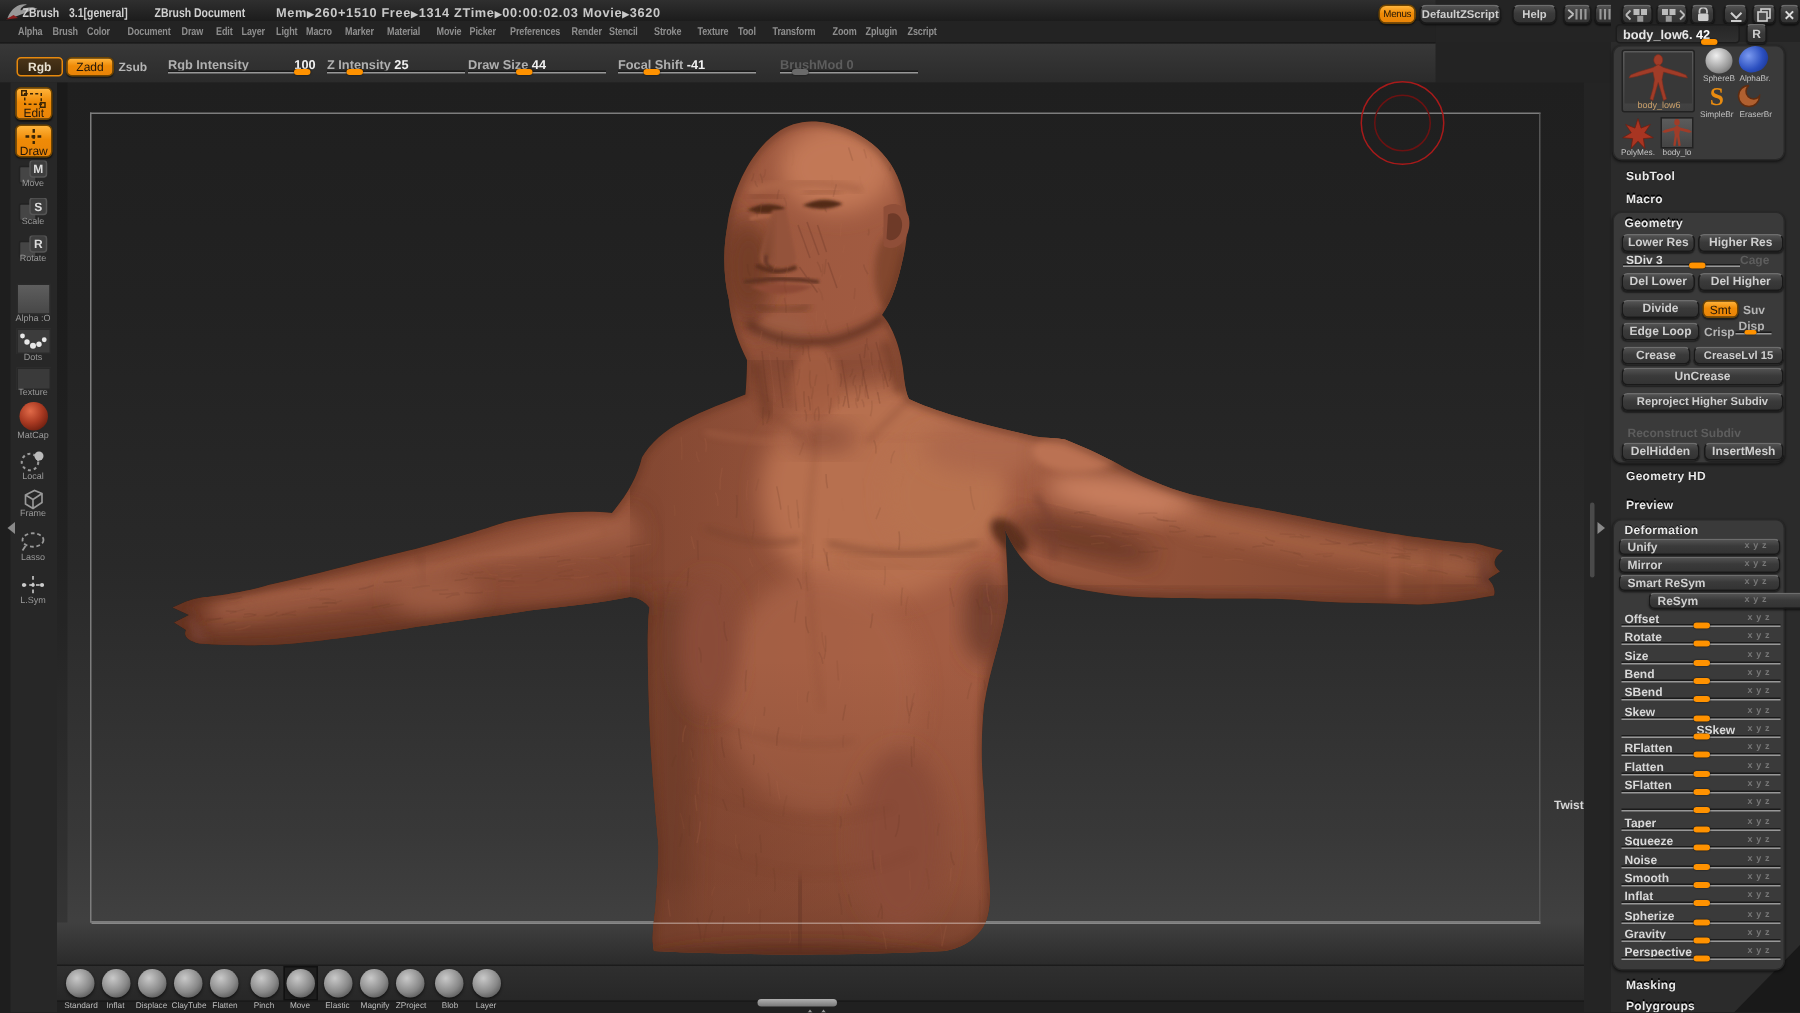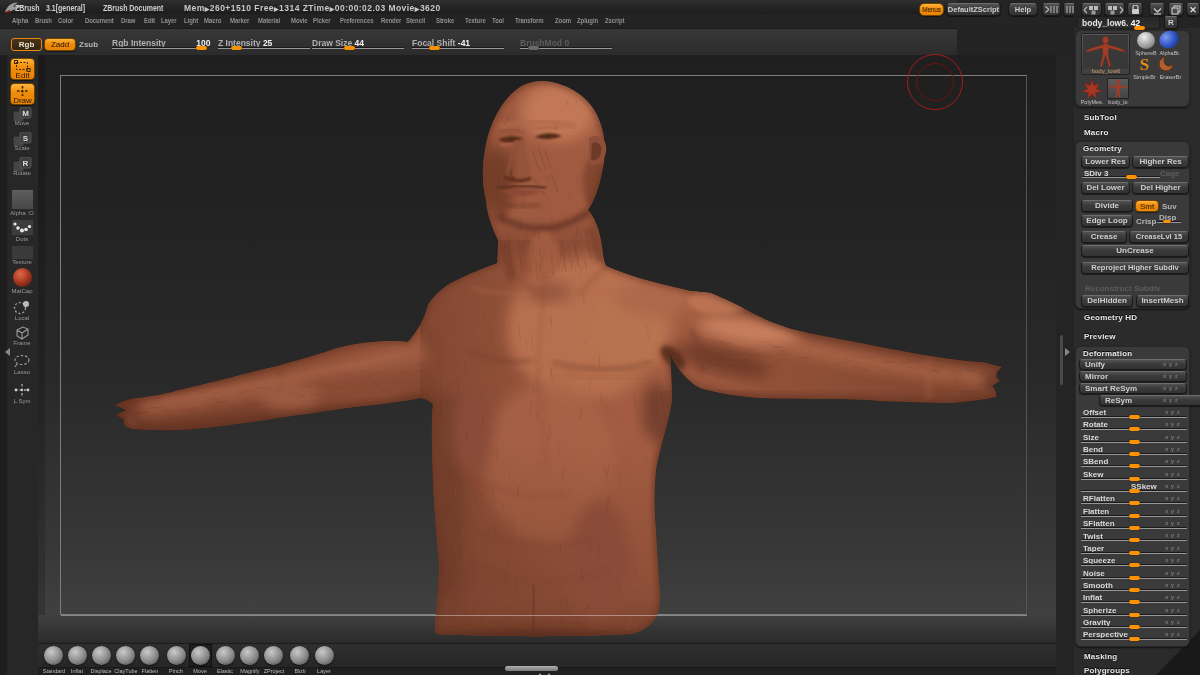--- a/index.html
+++ b/index.html
@@ -934,21 +934,21 @@
     <div class="knob" style="left:1129px;top:501px;"></div>
     <div class="xyz" style="left:1165px;top:495px;">xyz</div>
     <div class="abs b" style="left:1083px;top:507px;font-size:8px;color:#d8d8d8;">Flatten</div>
     <div class="track" style="left:1081px;top:516px;width:106px;"></div>
     <div class="knob" style="left:1129px;top:514px;"></div>
     <div class="xyz" style="left:1165px;top:508px;">xyz</div>
     <div class="abs b" style="left:1083px;top:519px;font-size:8px;color:#d8d8d8;">SFlatten</div>
     <div class="track" style="left:1081px;top:528px;width:106px;"></div>
     <div class="knob" style="left:1129px;top:526px;"></div>
     <div class="xyz" style="left:1165px;top:520px;">xyz</div>
-    <div class="abs b" style="left:1083px;top:532px;font-size:8px;color:#d8d8d8;">Twist</div>
+    <div class="abs b" style="left:1036px;top:532px;font-size:8px;color:#d8d8d8;">Twist</div>
     <div class="track" style="left:1081px;top:540px;width:106px;"></div>
     <div class="knob" style="left:1129px;top:538px;"></div>
     <div class="xyz" style="left:1165px;top:532px;">xyz</div>
     <div class="abs b" style="left:1083px;top:544px;font-size:8px;color:#d8d8d8;">Taper</div>
     <div class="track" style="left:1081px;top:553px;width:106px;"></div>
     <div class="knob" style="left:1129px;top:551px;"></div>
     <div class="xyz" style="left:1165px;top:545px;">xyz</div>
     <div class="abs b" style="left:1083px;top:556px;font-size:8px;color:#d8d8d8;">Squeeze</div>
     <div class="track" style="left:1081px;top:565px;width:106px;"></div>
     <div class="knob" style="left:1129px;top:563px;"></div>

